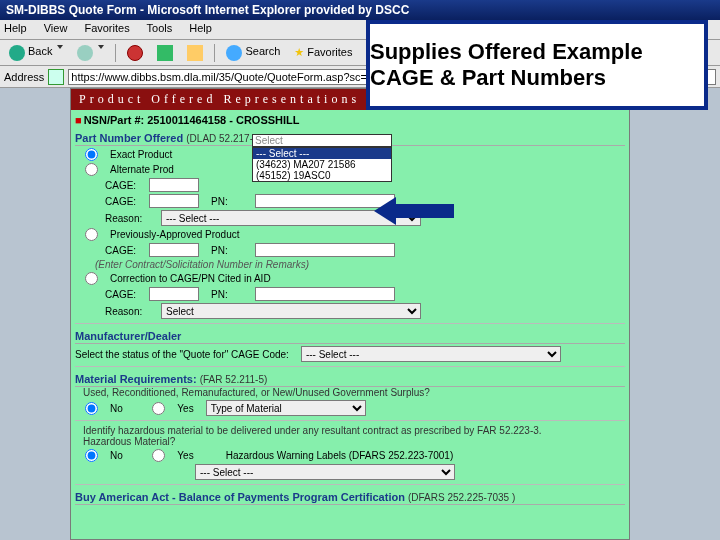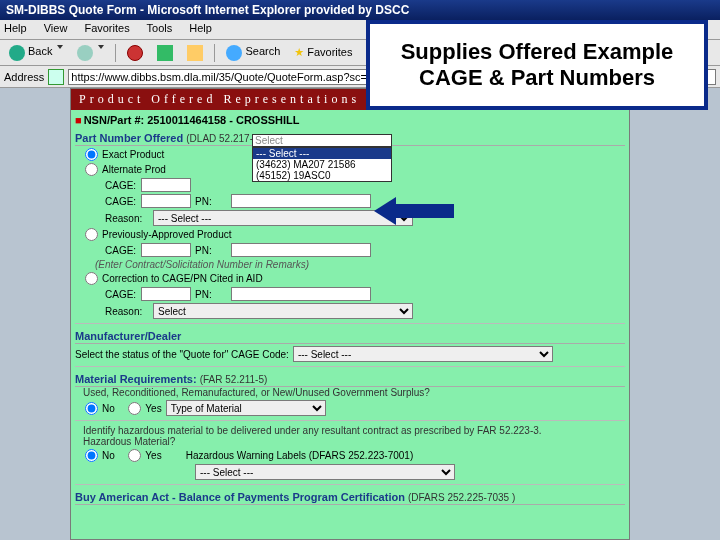--- a/index.html
+++ b/index.html
@@ -16,37 +16,37 @@
   .square { background: #3b6; }
   .addrbar { background: #e8e8e8; border-bottom: 1px solid #999; padding: 2px 4px; height: 22px; display: flex; align-items: center; gap: 4px; font-size: 11px; }
   .addrbar input { flex: 1; font-size: 11px; height: 16px; padding: 0 2px; border: 1px solid #7a7a7a; }
   .content { position: absolute; left: 70px; top: 88px; width: 560px; height: 452px; background: #86efac; border: 1px solid #7a7a7a; font-size: 11px; }
   .crosshdr { background: #8a0f0f; color: #fff; font-family: Georgia, serif; letter-spacing: 4px; font-size: 12px; padding: 3px 8px; }
   .pad { padding: 4px 4px; }
   .nsn { font-size: 11px; font-weight: bold; }
   .nsn .red { color: #c00; margin-right: 2px; }
   .sect { font-weight: bold; color: #1a3a8a; font-size: 11px; margin-top: 6px; border-bottom: 1px solid #aaa; padding-bottom: 1px; }
   .sect .norm { font-weight: normal; color: #333; font-size: 10px; }
-  .row { display: flex; align-items: center; gap: 4px; margin: 2px 0 2px 10px; font-size: 10px; }
+  .row { display: flex; align-items: center; gap: 12px; margin: 2px 0 2px 10px; font-size: 10px; }
   .row .lbl { min-width: 32px; }
   .row input[type=text] { height: 14px; font-size: 10px; border: 1px solid #7a7a7a; padding: 0 2px; }
   .row select, select.inline { height: 16px; font-size: 10px; border: 1px solid #7a7a7a; }
   .ital { font-style: italic; color: #555; font-size: 10px; margin-left: 20px; }
   .note { font-size: 10px; color: #333; margin-left: 8px; }
   hr.sep { border: none; border-top: 1px solid #bbb; margin: 4px 0; }
 
   
   .dd-open { position: absolute; }
   .dd-head { background: #fff; border: 1px solid #333; font-size: 10px; padding: 0 2px; width: 140px; color:#888;}
   .dd-list { background: #fff; border: 1px solid #333; width: 140px; font-size: 10px; }
   .dd-list div { padding: 0 3px; }
   .dd-list .sel { background: #1a3a8a; color: #fff; }
 
   
-  .callout { position: absolute; right: 12px; top: 20px; width: 342px; height: 90px; background: #fff; border: 4px solid #0a2a8a; z-index: 50; display: flex; flex-direction: column; align-items: center; justify-content: center; font-family: Arial, sans-serif; font-size: 22px; font-weight: bold; text-align: center; line-height: 1.2; }
+  .callout { position: absolute; right: 12px; top: 20px; width: 342px; height: 90px; background: #fff; border: 4px solid #0a2a8a; z-index: 50; display: flex; flex-direction: column; align-items: flex-start; justify-content: center; font-family: Arial, sans-serif; font-size: 22px; font-weight: bold; text-align: center; line-height: 1.2; }
   .arrow { position: absolute; z-index: 49; }
   .arrow-line { position: absolute; background: #0a2a8a; height: 14px; }
   .arrow-head { position: absolute; width: 0; height: 0; border-top: 14px solid transparent; border-bottom: 14px solid transparent; border-right: 22px solid #0a2a8a; }
 
   .dropdown-arrow { display:inline-block; width:0;height:0;border-left:3px solid transparent;border-right:3px solid transparent;border-top:4px solid #333; vertical-align:middle; margin-left:2px;}
   .star { color:#f1c40f; }
   select.long { width: 260px; }
   select.med { width: 160px; }
 </style>
 </head>

